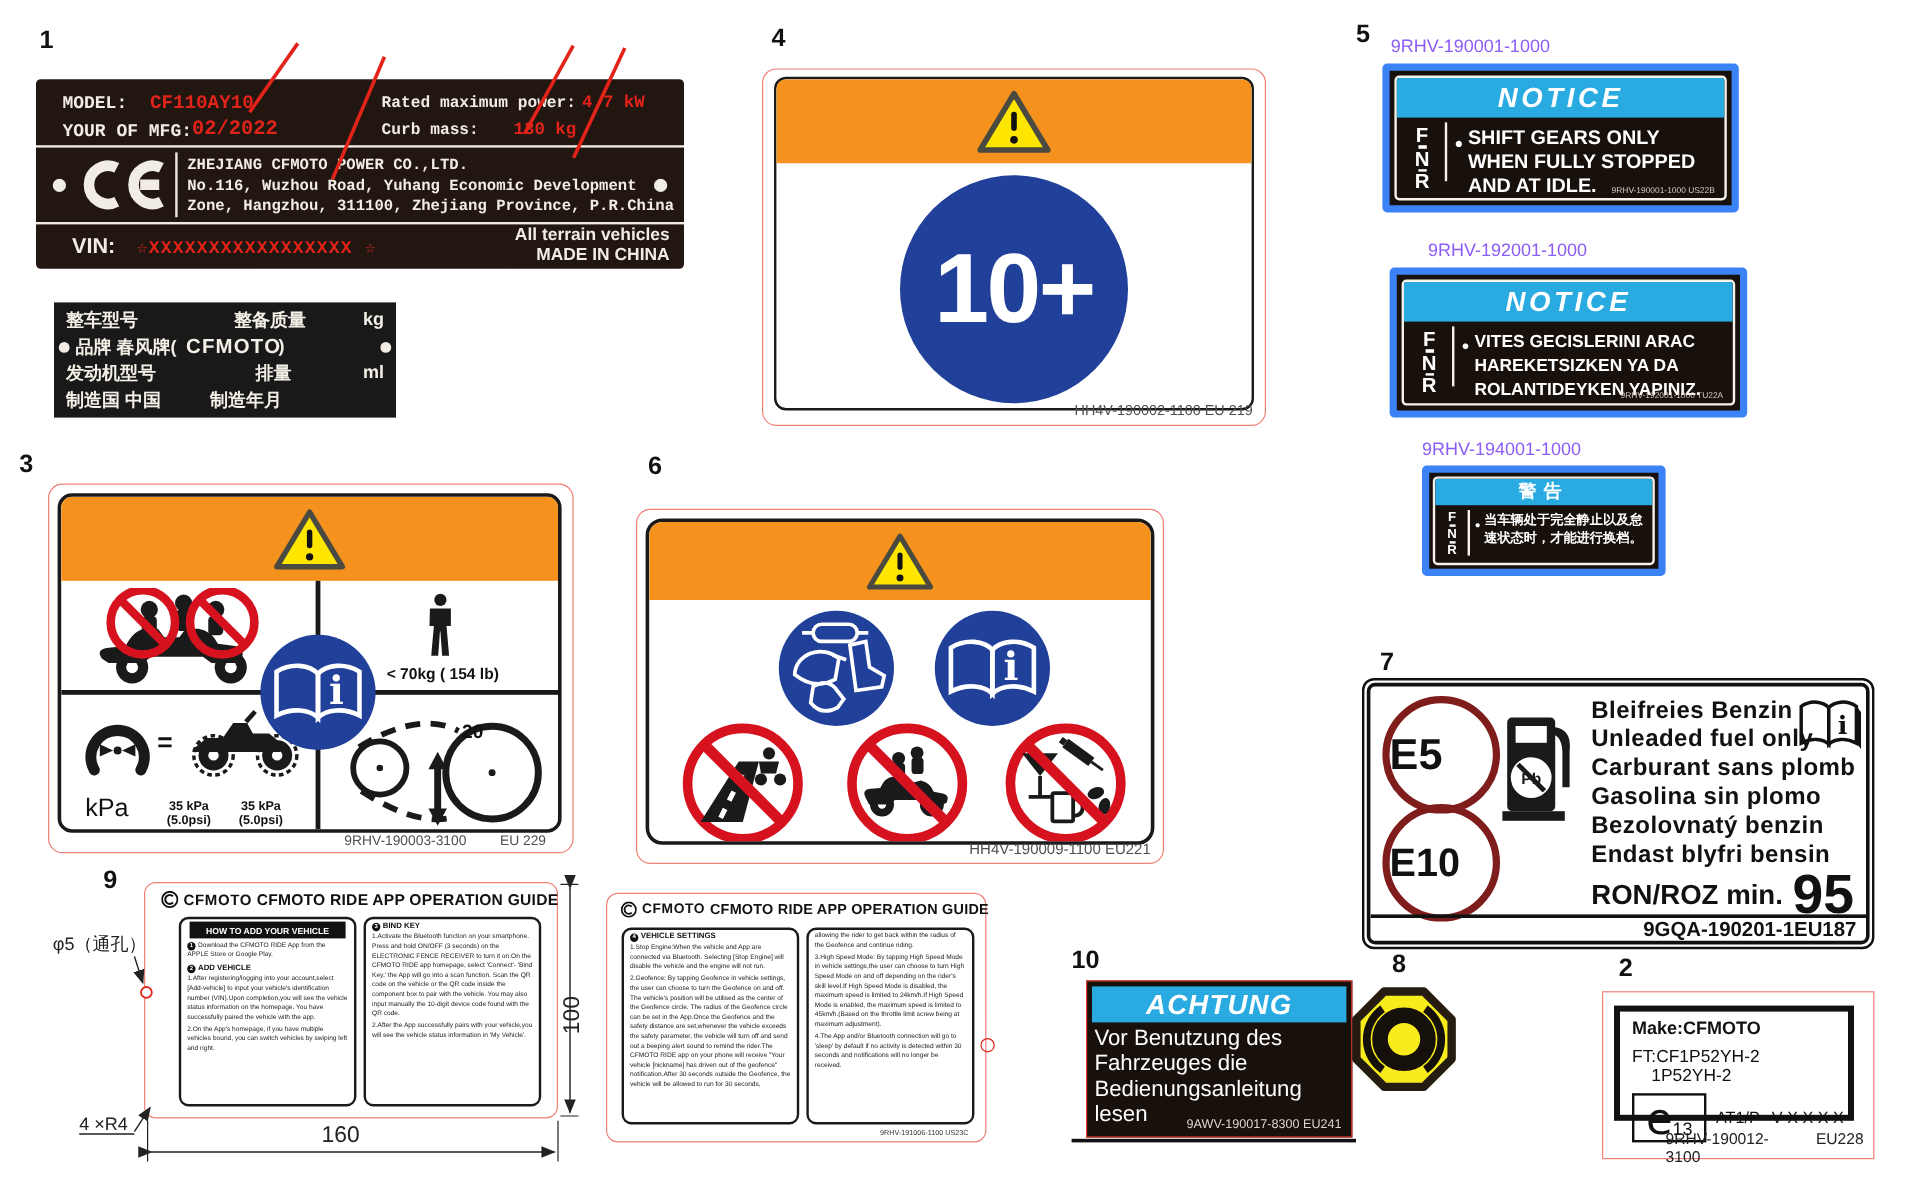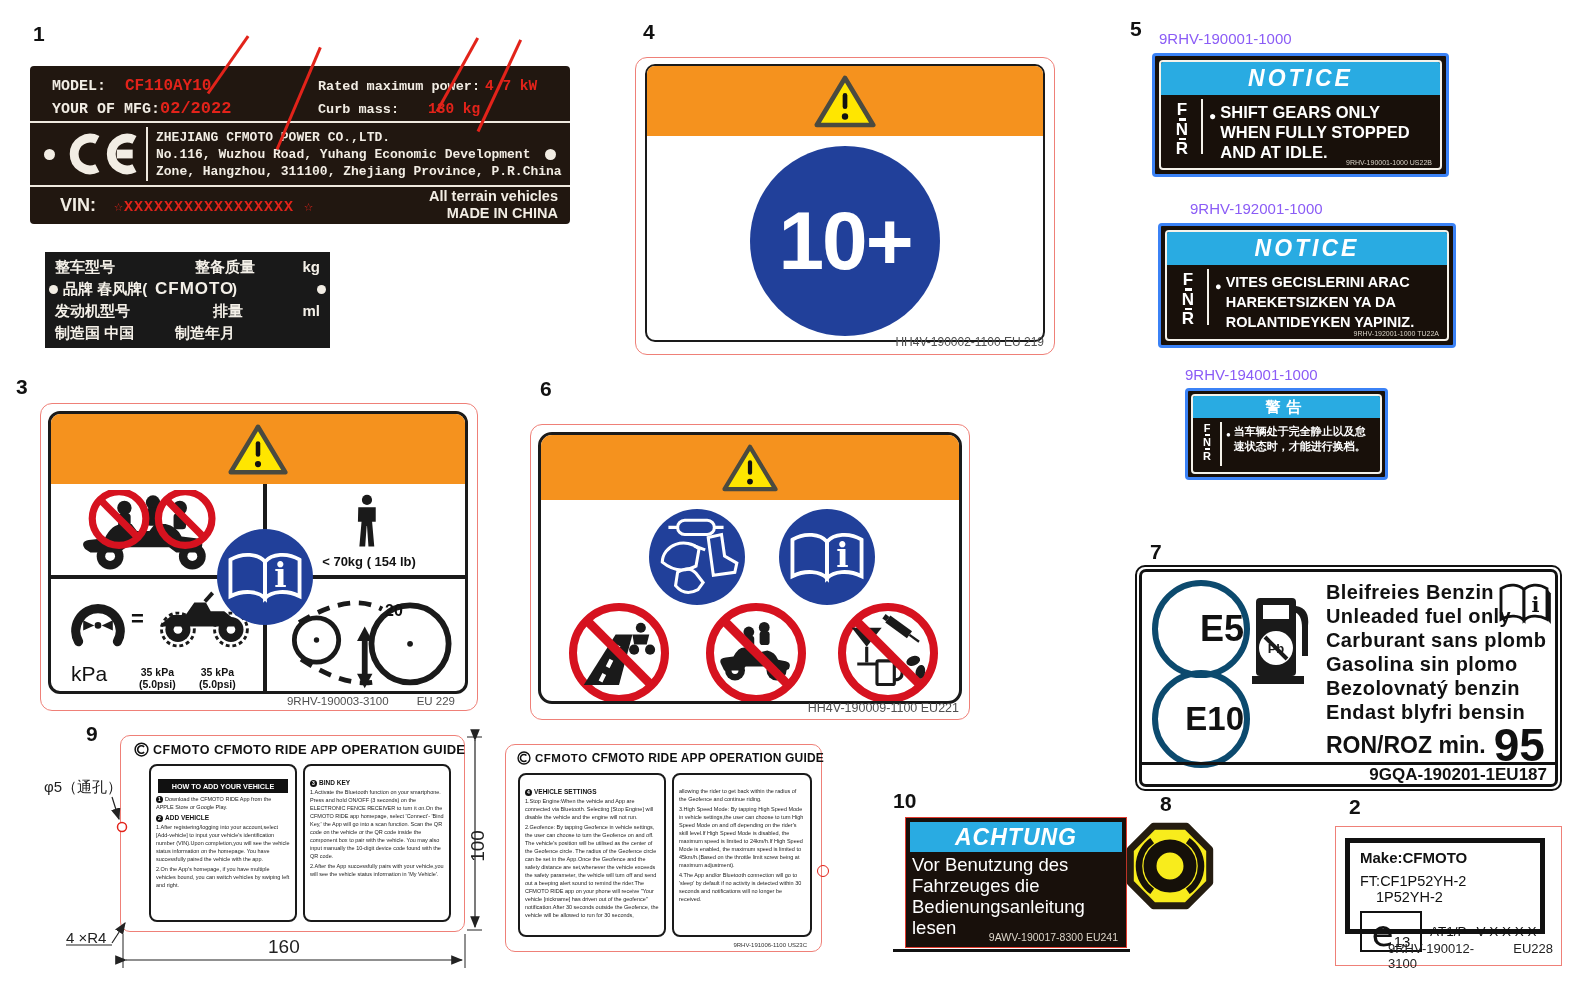--- a/index.html
+++ b/index.html
@@ -24,38 +24,38 @@
   
   .redframe{position:absolute;border:1.5px solid #ef8078;border-radius:12px;background:#fff;box-sizing:border-box;}
   .blackbox{position:absolute;border:3px solid #1a1a1a;background:#fff;box-sizing:border-box;overflow:hidden;}
   .orange{background:#F5921E;display:flex;align-items:center;justify-content:center;}
   .bluecirc{position:absolute;border-radius:50%;background:#21409A;display:flex;align-items:center;justify-content:center;}
   .noring{position:absolute;border-radius:50%;border:8px solid #D6121F;box-sizing:border-box;}
   .noring::after{content:"";position:absolute;left:calc(50% - 4.5px);top:-5%;height:110%;width:9px;background:#D6121F;transform:rotate(-45deg);}
   .codetxt{position:absolute;font-size:12px;color:#4f4f4f;}
 
   
-  .notice{position:absolute;background:#18100a;border:3px solid #3b82f6;border-radius:4px;box-sizing:border-box;}
+  .notice{position:absolute;background:#18100a;border:6px solid #3b82f6;border-radius:4px;box-sizing:border-box;}
   .notice .inner{position:absolute;left:4px;top:4px;right:4px;bottom:4px;border:2px solid #f5f2ea;border-radius:4px;overflow:hidden;}
   .notice .nhead{background:#29ABE2;color:#fff;font-weight:bold;font-style:italic;text-align:center;letter-spacing:3px;}
   .notice .fnr{position:absolute;color:#fff;font-weight:bold;text-align:center;display:flex;flex-direction:column;align-items:center;}
   .fnr .dash{width:7px;height:2.5px;background:#fff;margin:1px 0;}
   .notice .ntext{position:absolute;color:#fff;font-weight:bold;display:flex;}
   .codehead{position:absolute;font-size:15px;color:#8b5cf6;}
   .nfoot{position:absolute;color:#d8d2c6;font-size:7px;right:8px;}
 
   
   #fuel{left:1135px;top:565px;width:427px;height:226px;border:2px solid #111;border-radius:10px;box-sizing:border-box;background:#fff;}
   #fuel .inner2{position:absolute;left:2px;top:2px;right:2px;bottom:2px;border:3px solid #111;border-radius:7px;overflow:hidden;}
-  .ecirc{position:absolute;border:6px solid #0c4a6e;border-radius:50%;display:flex;align-items:center;justify-content:flex-end;font-weight:bold;}
+  .ecirc{position:absolute;border:6px solid #7f1d1d;border-radius:50%;display:flex;align-items:center;justify-content:flex-start;font-weight:bold;}
   .fuelline{font-weight:bold;font-size:20px;line-height:24px;letter-spacing:0.4px;white-space:nowrap;color:#111;}
 
   
   .guide{position:absolute;border:1.5px solid #ef8078;border-radius:10px;background:#fff;box-sizing:border-box;}
-  .gbox{position:absolute;border:2px solid #1a1a1a;border-radius:8px;box-sizing:border-box;padding:11px 5px;overflow:hidden;}
+  .gbox{position:absolute;border:2px solid #1a1a1a;border-radius:8px;box-sizing:border-box;padding:0 5px;overflow:hidden;}
   .gtxt{font-size:5.5px;line-height:1.45;color:#222;}
   .gtitle{font-weight:bold;font-size:6.5px;color:#111;}
   .numdot{display:inline-flex;width:7px;height:7px;border-radius:50%;background:#111;color:#fff;
           font-size:5px;line-height:7px;align-items:center;justify-content:center;margin-right:2px;font-weight:bold;}
   .gp{margin:2px 0 0 0;}
   .ghead{position:absolute;display:flex;align-items:center;gap:4px;}
   .glogo-word{font-weight:bold;font-size:12.5px;letter-spacing:0.5px;color:#111;}
   .gtitle-big{font-weight:bold;font-size:13px;color:#111;letter-spacing:0.2px;white-space:nowrap;}
 
   

